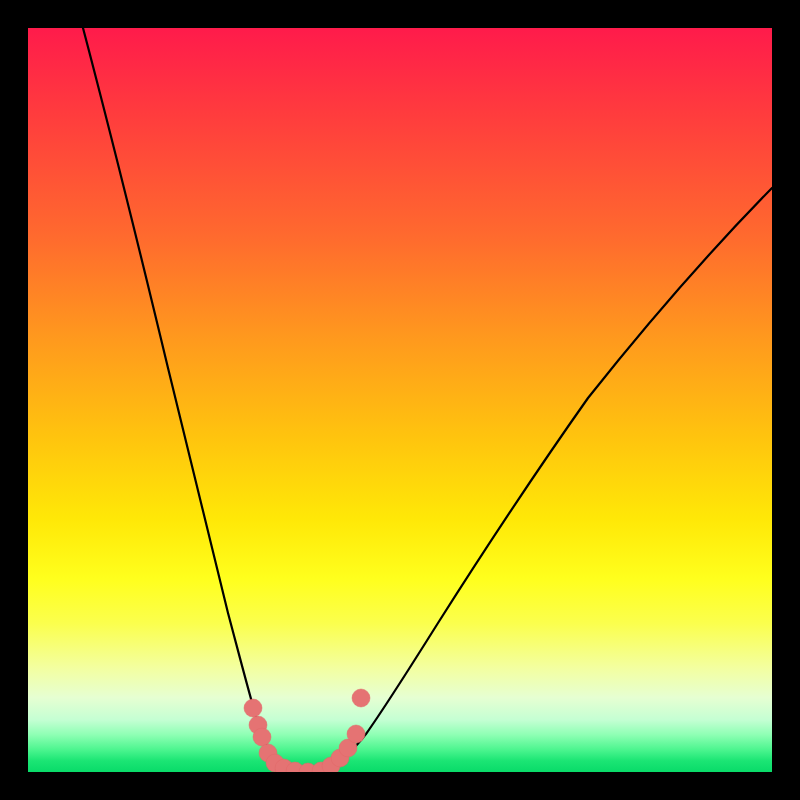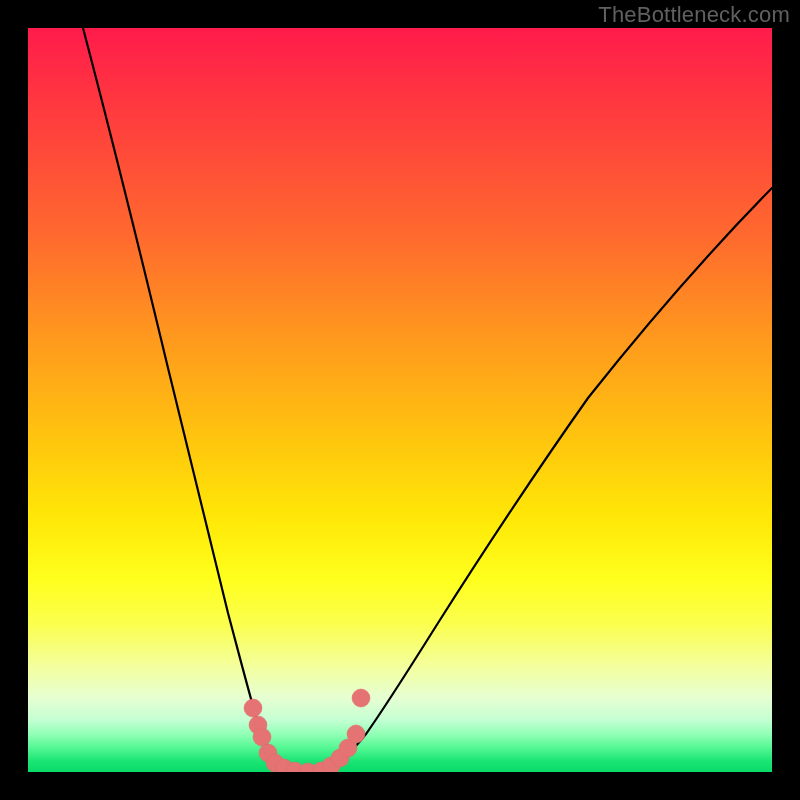--- a/index.html
+++ b/index.html
@@ -104,14 +104,13 @@
         <circle cx="293" cy="743" r="9"></circle>
         <circle cx="303" cy="738" r="9"></circle>
         <circle cx="312" cy="730" r="9"></circle>
         <circle cx="320" cy="720" r="9"></circle>
         <circle cx="328" cy="706" r="9"></circle>
         <circle cx="333" cy="670" r="9"></circle>
       </g>
     </svg>
   </div>
 
-  <div class="watermark">TheBottleneck.com</div>
 </div>
 
 </body></html>

